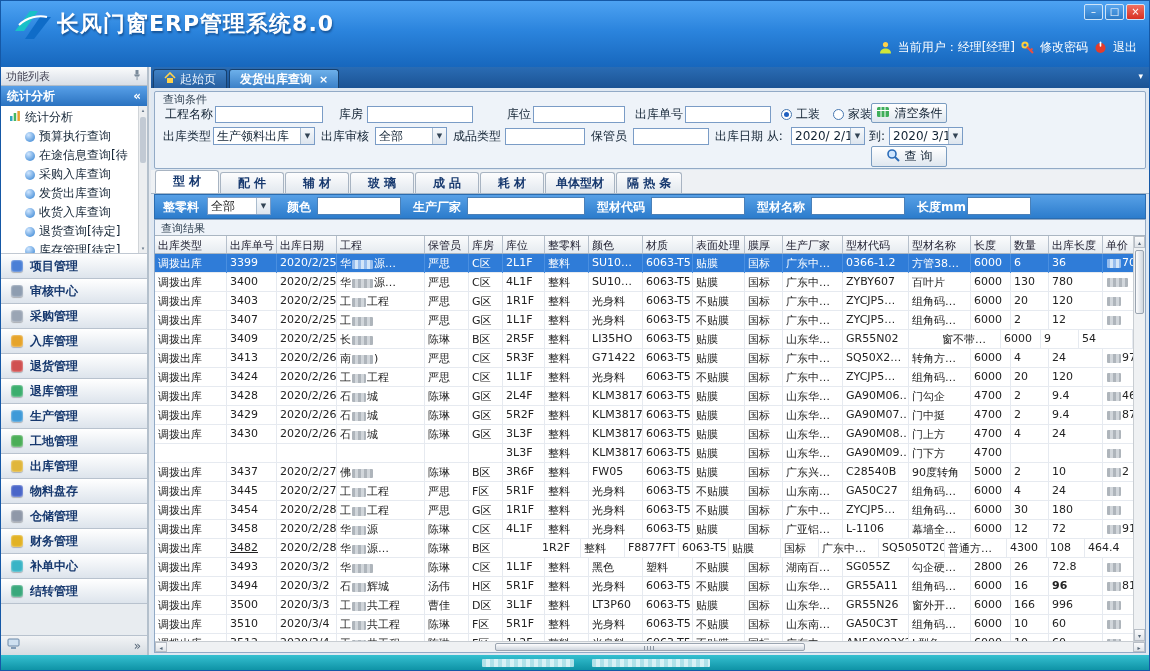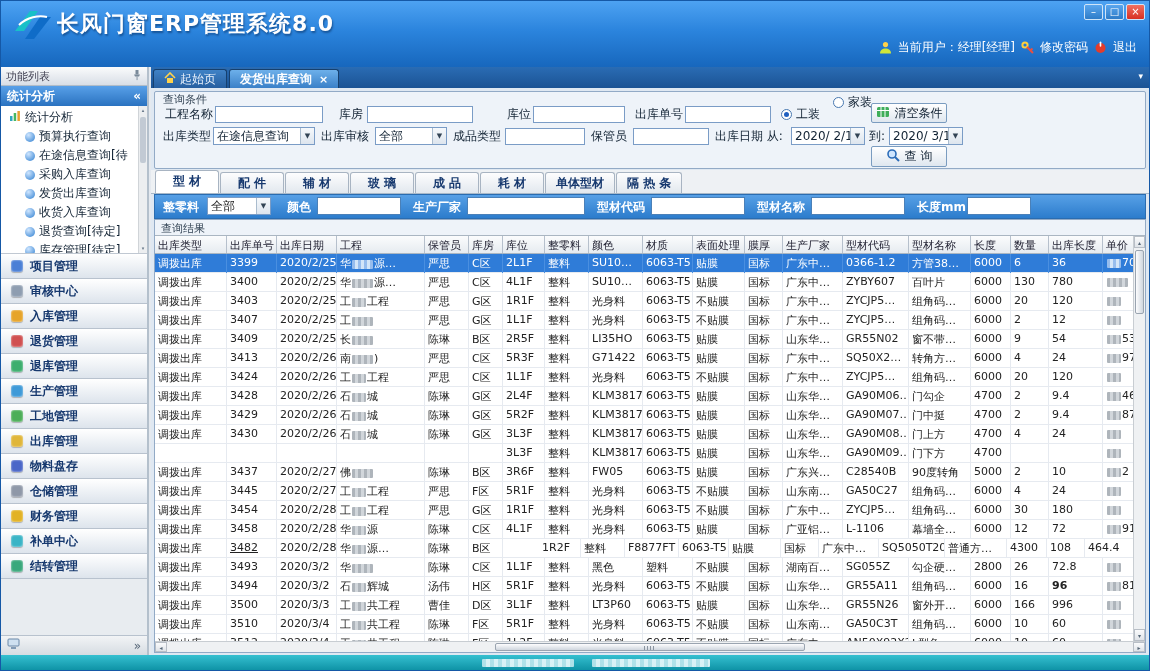--- a/index.html
+++ b/index.html
@@ -195,20 +195,24 @@
     <div id="module-list">
         <div class="module">
           <div class="module-icon" style="background: rgb(74, 127, 214);"></div>
           <div class="module-label">项目管理</div>
         </div>
         <div class="module">
           <div class="module-icon" style="background: rgb(142, 157, 176);"></div>
           <div class="module-label">审核中心</div>
         </div>
         <div class="module">
+          <div class="module-icon" style="background: rgb(154, 165, 180);"></div>
+          <div class="module-label">采购管理</div>
+        </div>
+        <div class="module">
           <div class="module-icon" style="background: rgb(230, 164, 42);"></div>
           <div class="module-label">入库管理</div>
         </div>
         <div class="module">
           <div class="module-icon" style="background: rgb(208, 80, 80);"></div>
           <div class="module-label">退货管理</div>
         </div>
         <div class="module">
           <div class="module-icon" style="background: rgb(60, 174, 110);"></div>
           <div class="module-label">退库管理</div>
@@ -285,38 +289,38 @@
       <input class="tbox" style="left: 212px; top: 14px; width: 106px;">
       <span class="qlbl" style="left:352px;top:14px">库位</span>
       <input class="tbox" style="left: 378px; top: 14px; width: 92px;">
       <span class="qlbl" style="left:480px;top:14px">出库单号</span>
       <input class="tbox" style="left: 530px; top: 14px; width: 86px;">
 
       <span class="radio-item" style="left:626px;top:14px">
         <span class="radio checked"></span>
         <span>工装</span>
       </span>
-      <span class="radio-item" style="left:678px;top:2px">
+      <span class="radio-item" style="left:678px;top:14px">
         <span class="radio"></span>
         <span>家装</span>
       </span>
 
       <div class="qbtn" style="left:716px;top:11px;width:76px;height:20px">
         <span>
           <svg width="14" height="12" viewBox="0 0 14 12">
               <rect x="1" y="1" width="12" height="10" rx="1.5" fill="#3fae5a"></rect>
               <path d="M1 4.5 H13 M5 1 V11 M9 1 V11" stroke="#fff" stroke-width="1"></path>
             </svg>
         </span>
         <span>清空条件</span>
       </div>
 
       <span class="qlbl" style="left:8px;top:36px">出库类型</span>
       <div class="combo" style="left:58px;top:35px;width:102px">
-        <span class="cval">在途信息查询</span>
+        <span class="cval">生产领料出库</span>
         <span class="carrow">▼</span>
       </div>
       <span class="qlbl" style="left:166px;top:36px">出库审核</span>
       <div class="combo" style="left:220px;top:35px;width:72px">
         <span class="cval">全部</span>
         <span class="carrow">▼</span>
       </div>
       <span class="qlbl" style="left:298px;top:36px">成品类型</span>
       <input class="tbox" style="left: 350px; top: 36px; width: 80px;">
       <span class="qlbl" style="left:436px;top:36px">保管员</span>
@@ -490,21 +494,21 @@
                 <div class="gcell" style="width: 44px;">陈琳</div>
                 <div class="gcell" style="width: 34px;">B区</div>
                 <div class="gcell" style="width: 42px;">2R5F</div>
                 <div class="gcell" style="width: 44px;">整料</div>
                 <div class="gcell" style="width: 54px;">LI35HO</div>
                 <div class="gcell" style="width: 50px;">6063-T5</div>
                 <div class="gcell" style="width: 52px;">贴膜</div>
                 <div class="gcell" style="width: 38px;">国标</div>
                 <div class="gcell" style="width: 60px;">山东华…</div>
                 <div class="gcell" style="width: 66px;">GR55N02</div>
-                <div class="gcell" style="width: 62px;">窗不带…</div>
+                <div class="gcell" style="width: 62px; margin-left: 30px;">窗不带…</div>
                 <div class="gcell" style="width: 40px;">6000</div>
                 <div class="gcell" style="width: 38px;">9</div>
                 <div class="gcell" style="width: 54px;">54</div>
                 <div class="gcell" style="width: 48px;"><span class="redact" style="width: 14px;"></span>537</div>
               </div>
               <div class="grow">
                 <div class="gcell" style="width: 72px;">调拨出库</div>
                 <div class="gcell" style="width: 50px;">3413</div>
                 <div class="gcell" style="width: 60px;">2020/2/26</div>
                 <div class="gcell" style="width: 88px;">南<span class="redact" style="width: 21px;"></span>)</div>

